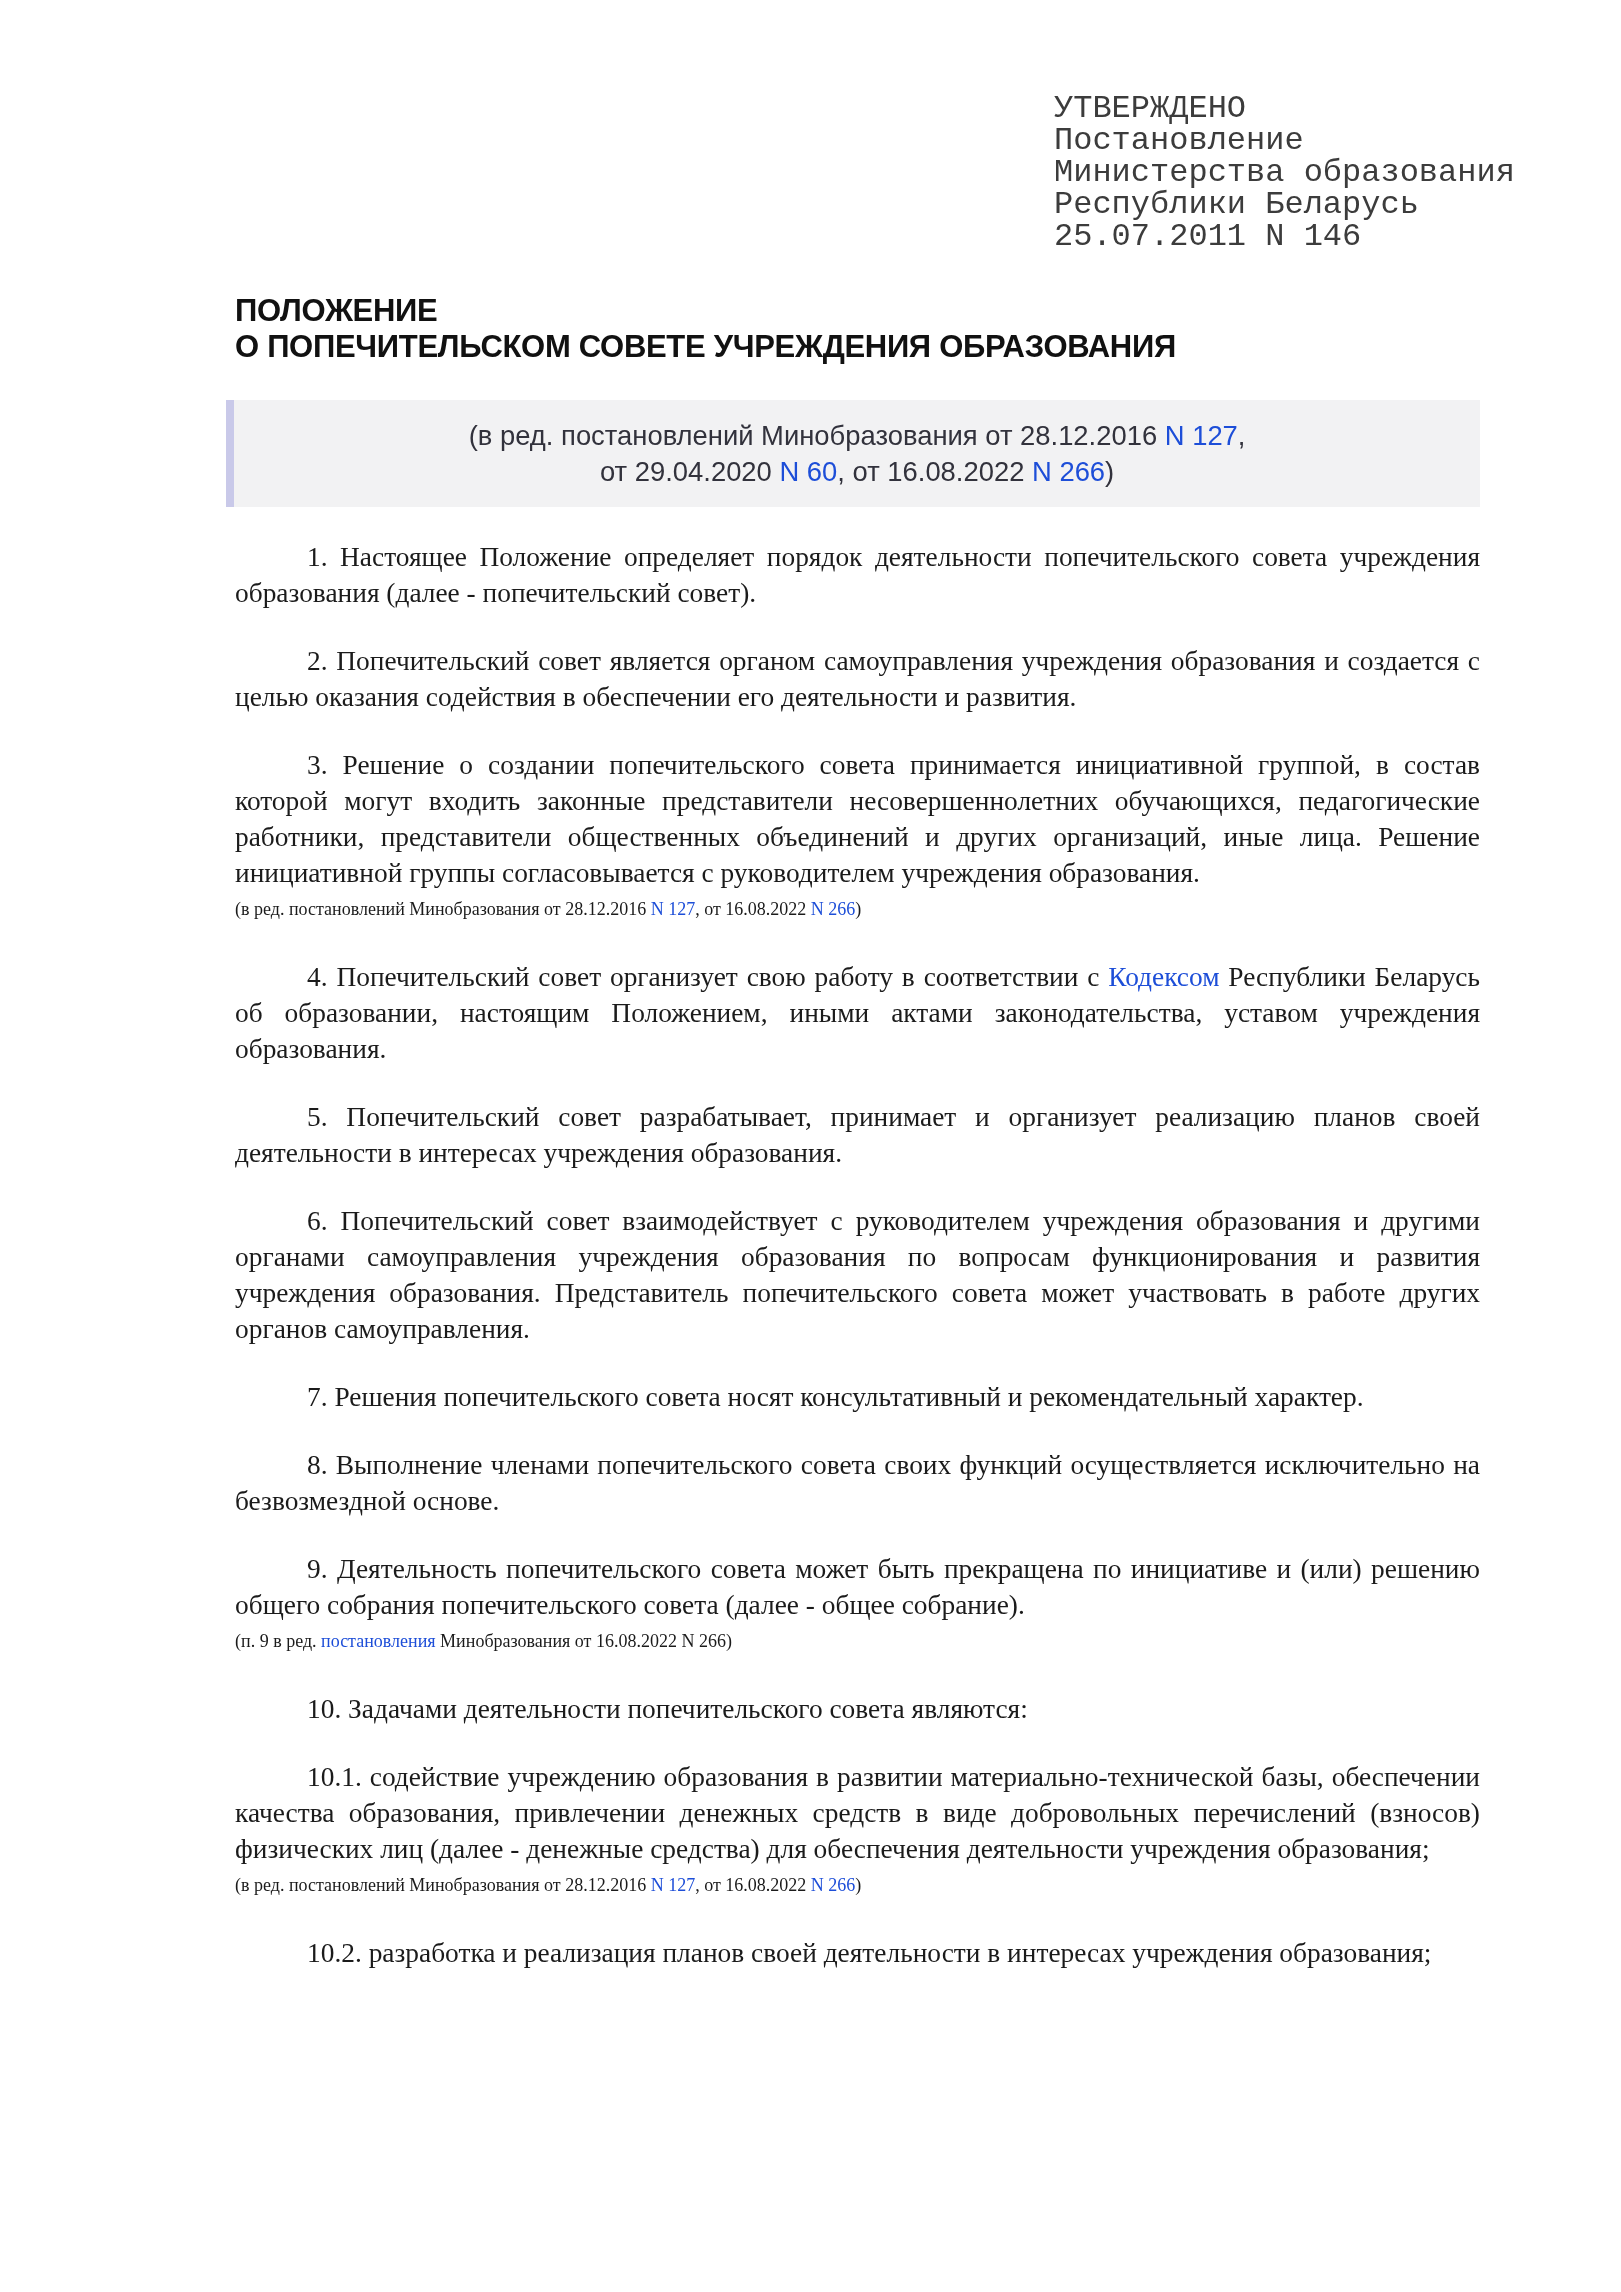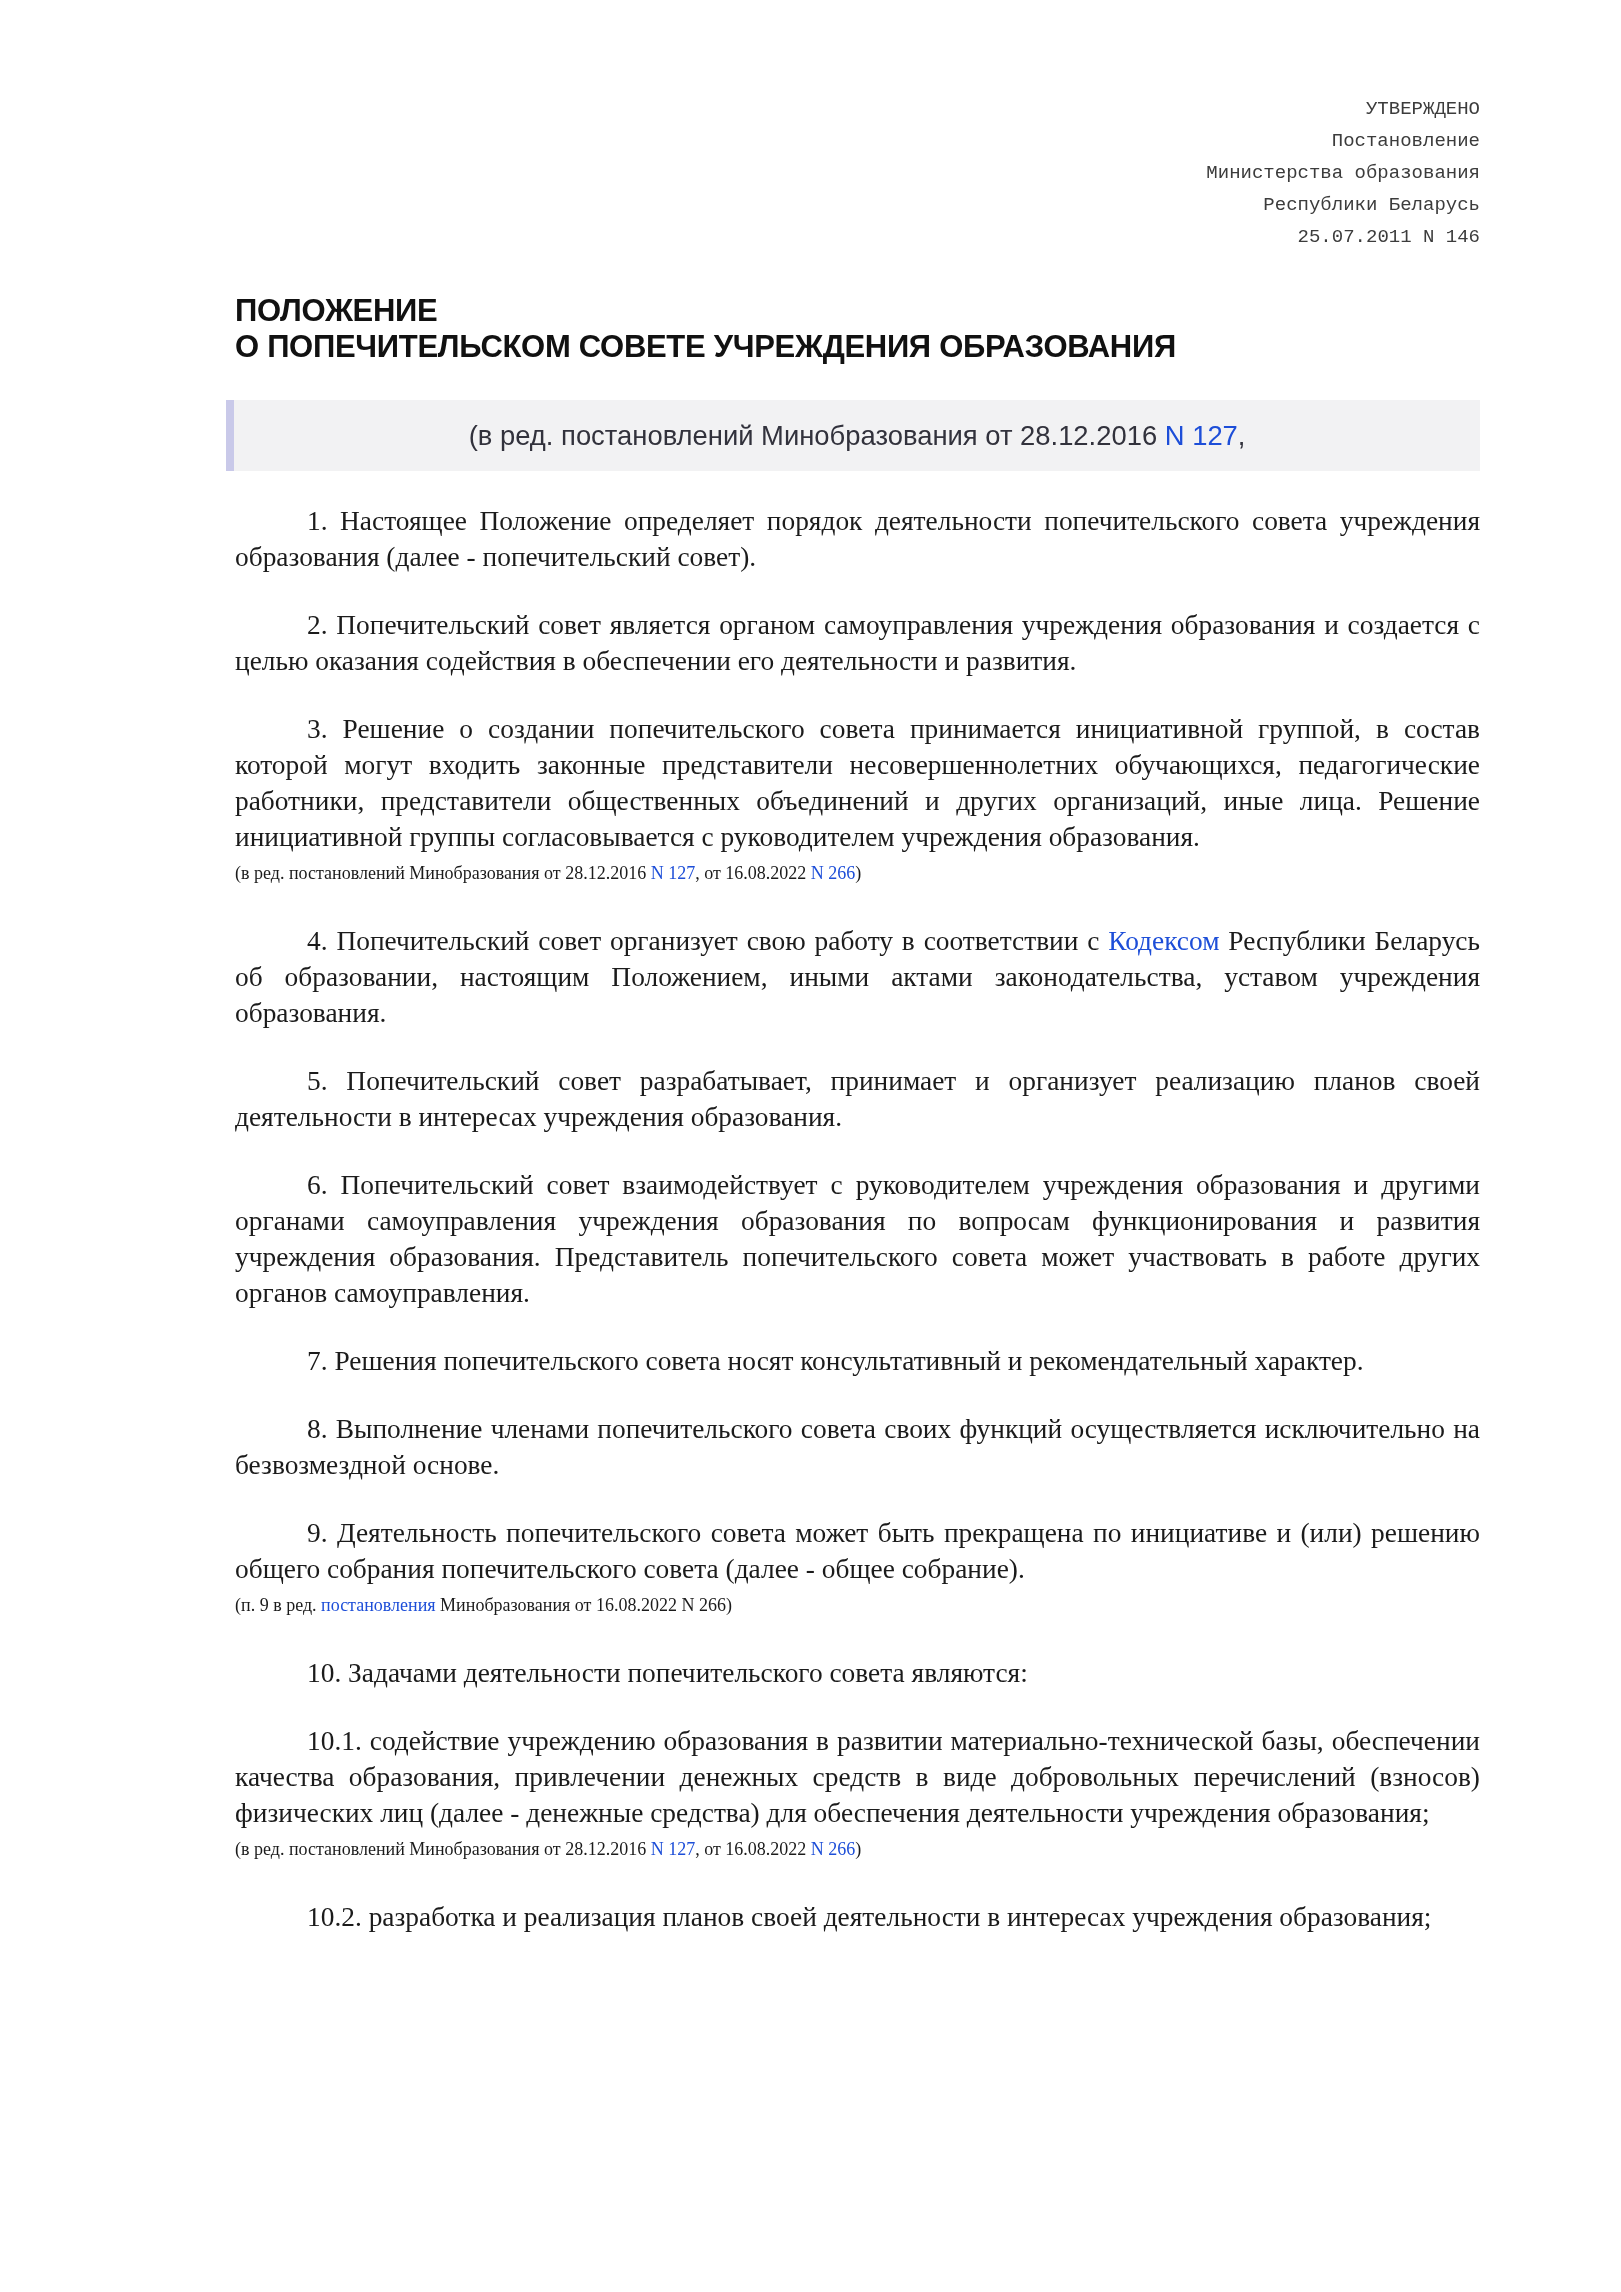--- a/index.html
+++ b/index.html
@@ -15,25 +15,24 @@
     overflow: hidden;
     font-family: "Liberation Sans", sans-serif;
     color: #1b1b1b;
   }
   .content {
     padding: 0 141px 0 235px;
   }
   .approval {
     margin: 93px 0 0 819px;
     font-family: "Liberation Mono", "DejaVu Sans Mono", monospace;
-    font-size: 19px;
+    font-size: 32px;
     line-height: 32px;
     color: #3c3c3c;
     white-space: nowrap;
-    text-align: right;
   }
   .title {
     margin: 40px 0 0 0;
     text-align: left;
     font-size: 31px;
     font-weight: bold;
     line-height: 36px;
     color: #111111;
     letter-spacing: -0.3px;
   }
@@ -85,20 +84,21 @@
       <div>25.07.2011 N 146</div>
     </div>
 
     <div class="title">
       <div>ПОЛОЖЕНИЕ</div>
       <div>О ПОПЕЧИТЕЛЬСКОМ СОВЕТЕ УЧРЕЖДЕНИЯ ОБРАЗОВАНИЯ</div>
     </div>
 
     <div class="edition-box" id="edition-box">
         <div>(в ред. постановлений Минобразования от 28.12.2016 <a class="doc-link" href="#">N 127</a>,</div>
+        <div>от 29.04.2020 <a class="doc-link" href="#">N 60</a>, от 16.08.2022 <a class="doc-link" href="#">N 266</a>)</div>
       </div>
 
     <div class="body-text" id="paragraphs">
         <p class="para">1. Настоящее Положение определяет порядок деятельности попечительского совета учреждения образования (далее - попечительский совет).</p>
         <p class="para">2. Попечительский совет является органом самоуправления учреждения образования и создается с целью оказания содействия в обеспечении его деятельности и развития.</p>
         <p class="para">3. Решение о создании попечительского совета принимается инициативной группой, в состав которой могут входить законные представители несовершеннолетних обучающихся, педагогические работники, представители общественных объединений и других организаций, иные лица. Решение инициативной группы согласовывается с руководителем учреждения образования.</p>
         <p class="note">(в ред. постановлений Минобразования от 28.12.2016 <a class="doc-link" href="#">N 127</a>, от 16.08.2022 <a class="doc-link" href="#">N 266</a>)</p>
         <p class="para">4. Попечительский совет организует свою работу в соответствии с <a class="doc-link" href="#">Кодексом</a> Республики Беларусь об образовании, настоящим Положением, иными актами законодательства, уставом учреждения образования.</p>
         <p class="para">5. Попечительский совет разрабатывает, принимает и организует реализацию планов своей деятельности в интересах учреждения образования.</p>
         <p class="para">6. Попечительский совет взаимодействует с руководителем учреждения образования и другими органами самоуправления учреждения образования по вопросам функционирования и развития учреждения образования. Представитель попечительского совета может участвовать в работе других органов самоуправления.</p>

